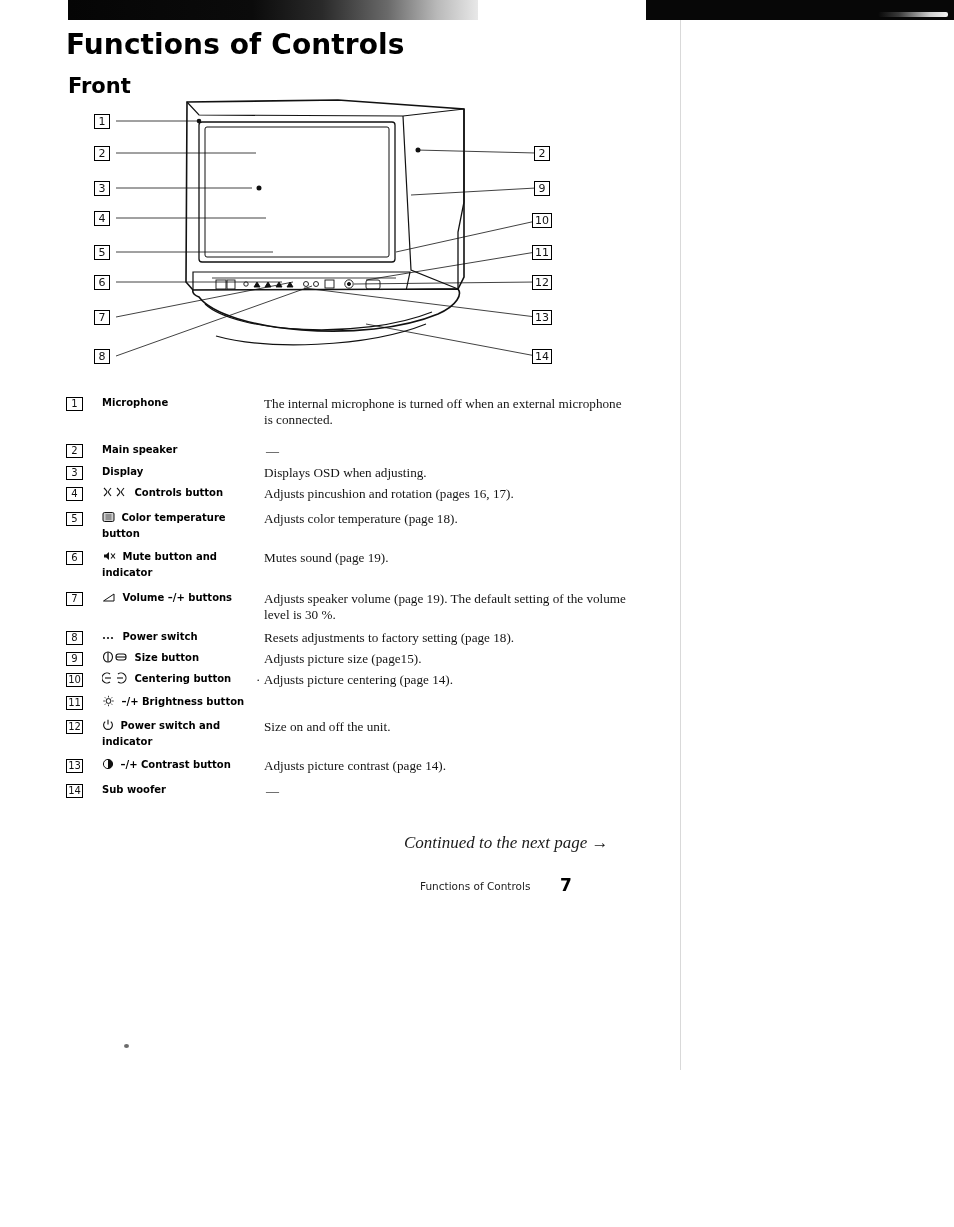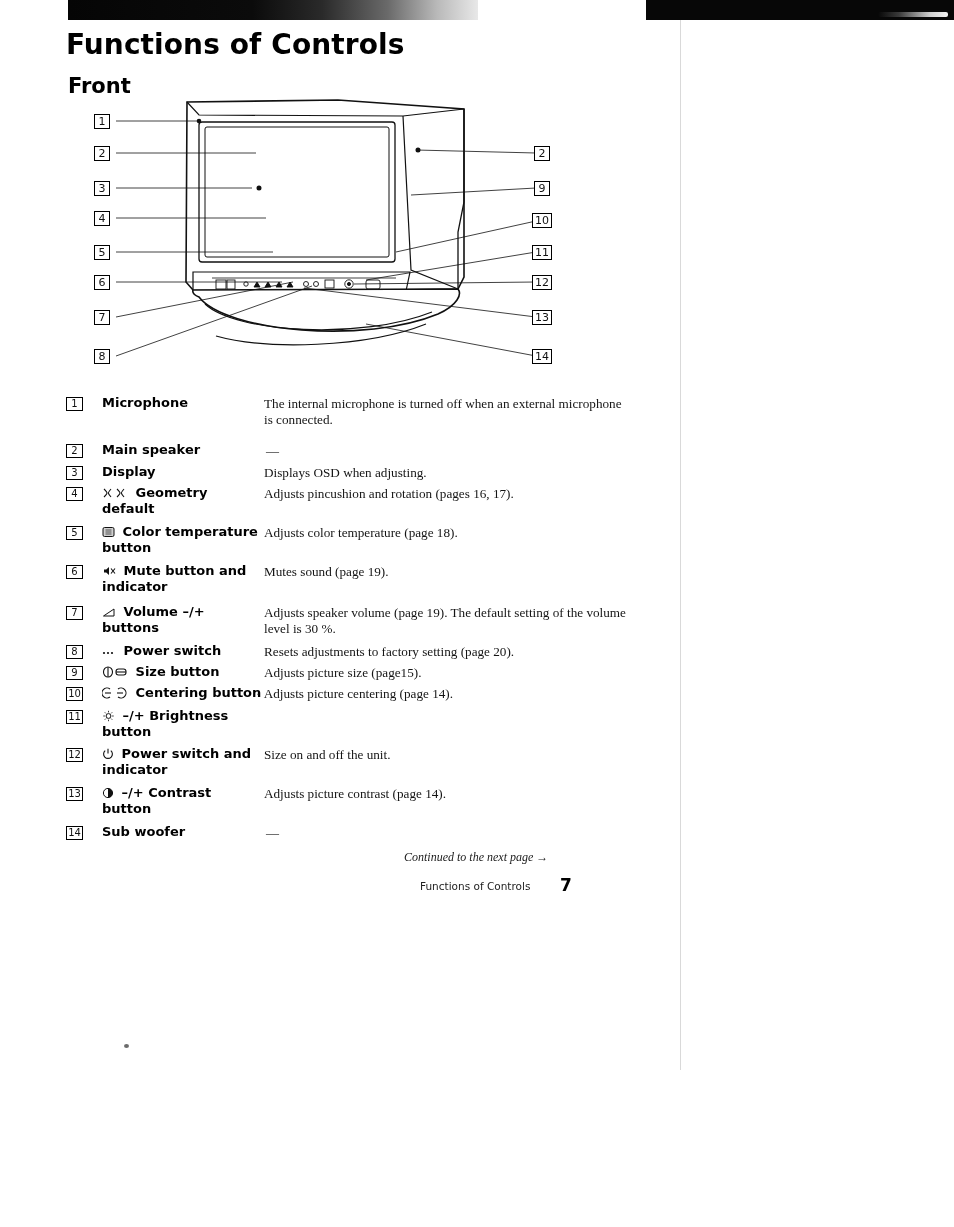--- a/index.html
+++ b/index.html
@@ -106,21 +106,21 @@
     padding: 0 1px;
     text-align: center;
     line-height: 12px;
     font-size: 10px;
   }
   .label {
     width: 162px;
     flex: 0 0 162px;
     font-family: "DejaVu Sans", sans-serif;
     font-weight: bold;
-    font-size: 13px;
+    font-size: 10px;
     line-height: 14px;
     color: #000;
   }
   .desc {
     flex: 1 1 auto;
     font-family: "Liberation Serif", serif;
     font-size: 13.2px;
     line-height: 15.5px;
     color: #141414;
   }
@@ -131,23 +131,22 @@
   .ico {
     display: inline-block;
     vertical-align: -2px;
     margin-right: 3px;
   }
   .contd {
     position: absolute;
     left: 404px; top: 833px;
     font-family: "Liberation Serif", serif;
     font-style: italic;
-    font-size: 12px;
+    font-size: 17px;
     color: #1a1a1a;
-    margin-top: 17px;
   }
   .footer {
     position: absolute;
     left: 420px; top: 880px;
     font-family: "DejaVu Sans", sans-serif;
     font-size: 10.5px;
     color: #222;
   }
   .footer .pageno {
     position: absolute;
@@ -302,21 +301,21 @@
       <div class="num"><span class="numbox">4</span></div>
       <div class="label">
         <span class="ico">
           <svg width="26" height="12" viewBox="0 0 26 12" fill="none" stroke="#111" stroke-width="1.1">
             <path d="M2 2 C 6 6, 6 6, 2 10"></path>
               <path d="M9 2 C 5.5 6, 5.5 6, 9 10"></path>
             <path d="M15 2 C 19 6, 19 6, 15 10"></path>
               <path d="M22 2 C 18.5 6, 18.5 6, 22 10"></path>
           </svg>
         </span>
-        <span>Geometry default</span>
+        <span>Controls button</span>
       </div>
       <div class="desc">Adjusts pincushion and rotation (pages 16, 17).</div>
     </div>
 
     <div class="row" style="margin-top:9px;">
       <div class="num"><span class="numbox">5</span></div>
       <div class="label">
         <span class="ico">
           <svg width="13" height="12" viewBox="0 0 13 12" fill="none" stroke="#111" stroke-width="1">
             <rect x="1" y="1.5" width="11" height="9" rx="1.5" fill="#cfcfcf"></rect>
@@ -360,21 +359,21 @@
       <div class="label">
         <span class="ico">
           <svg width="14" height="8" viewBox="0 0 14 8" fill="#111">
             <circle cx="2" cy="4" r="1.1"></circle>
               <circle cx="6" cy="4" r="1.1"></circle>
               <circle cx="10" cy="4" r="1.1"></circle>
           </svg>
         </span>
         <span>Power switch</span>
       </div>
-      <div class="desc">Resets adjustments to factory setting (page 20).</div>
+      <div class="desc">Resets adjustments to factory setting (page 18).</div>
     </div>
 
     <div class="row" style="margin-top:5px;">
       <div class="num"><span class="numbox">9</span></div>
       <div class="label">
         <span class="ico">
           <svg width="26" height="12" viewBox="0 0 26 12" fill="none" stroke="#111" stroke-width="1.1">
             <ellipse cx="6" cy="6" rx="4.5" ry="5"></ellipse>
               <path d="M6 1.2 L6 10.8"></path>
             <rect x="14" y="3" width="10" height="6" rx="2.5"></rect>

